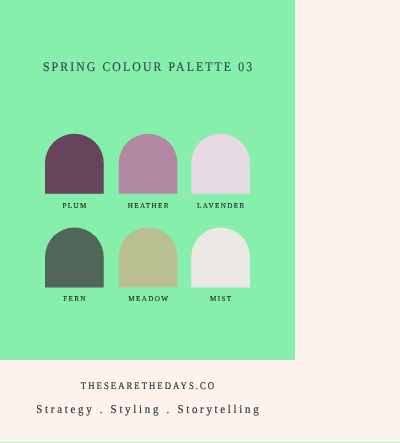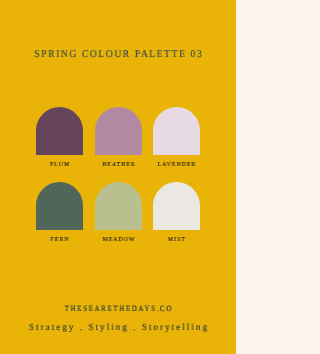--- a/index.html
+++ b/index.html
@@ -1,18 +1,18 @@
 <!DOCTYPE html>
 <html><head>
 <meta charset="utf-8">
 <style>
   html,body{margin:0;padding:0;}
   body{width:236px;height:354px;overflow:hidden;background:#FDF2EC;
        font-family:"Liberation Serif",serif;-webkit-font-smoothing:antialiased;}
-  .canvas{position:relative;width:236px;height:354px;background:#eab308;}
+  .canvas{position:relative;width:236px;height:288px;background:#86efac;}
   .title, .lab, .site, .tag{-webkit-font-smoothing:antialiased;text-rendering:geometricPrecision;
        will-change:transform;transform:translateZ(0);backface-visibility:hidden;}
   .title{position:absolute;left:0;top:49.4px;width:236px;text-align:center;
          color:#314A52;font-size:10.5px;letter-spacing:1.85px;text-indent:1.85px;
          font-weight:400;line-height:11px;white-space:nowrap;transform:translateZ(0) scaleX(0.90);
          -webkit-text-stroke:0.14px currentColor;}
   .grid{position:absolute;left:36px;top:107px;width:164px;}
   .row{display:flex;justify-content:space-between;width:164px;}
   .cell{width:47px;}
   .sw{width:47px;height:47.5px;border-radius:23.5px 23.5px 0 0;}

